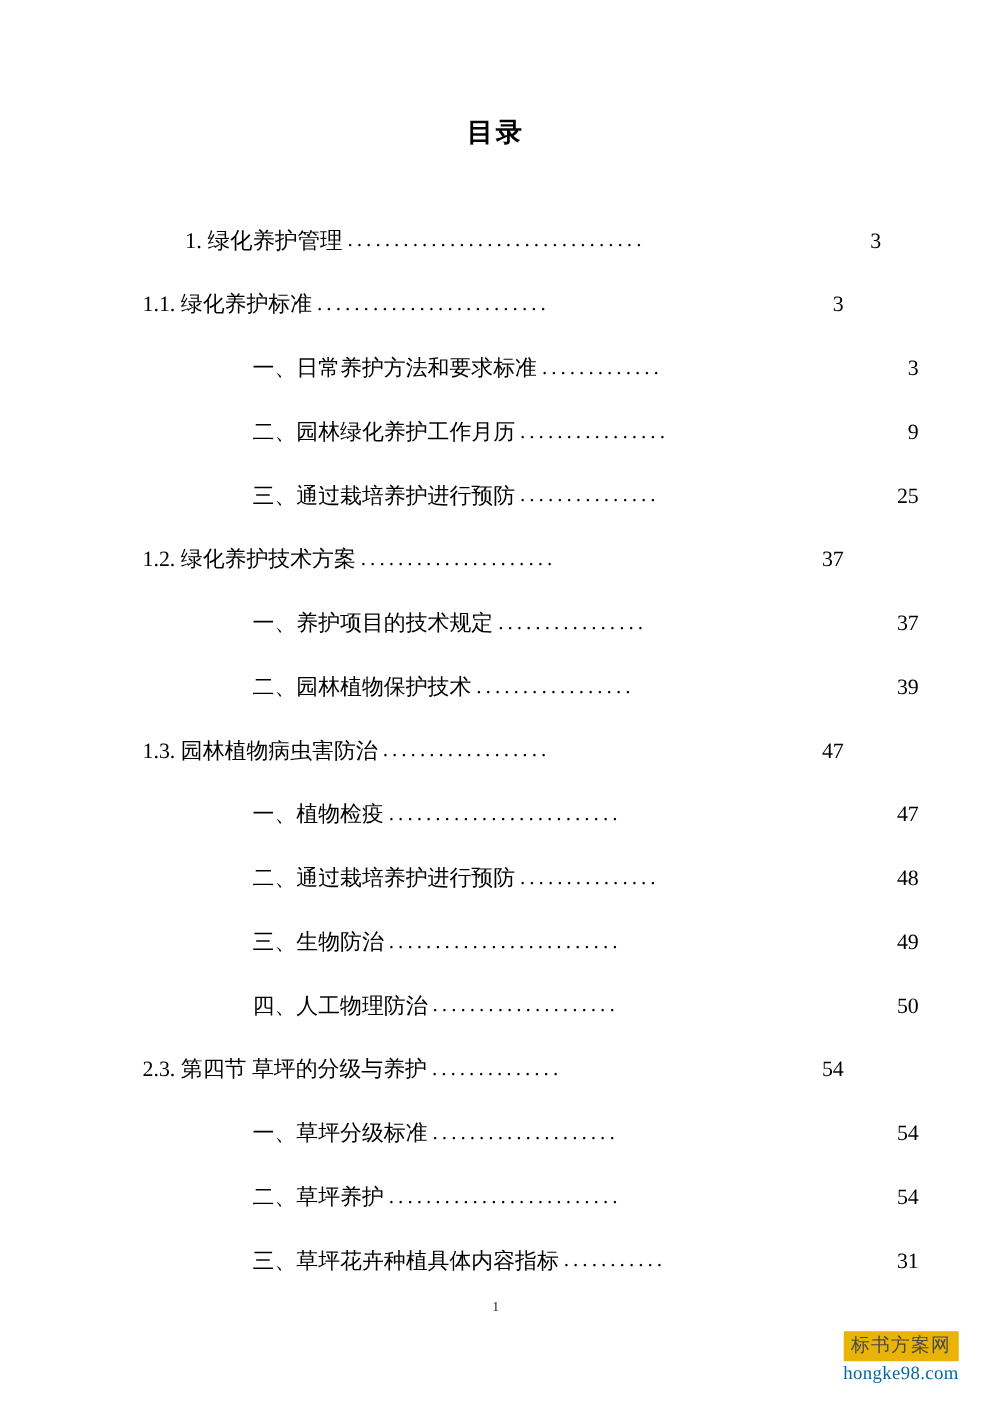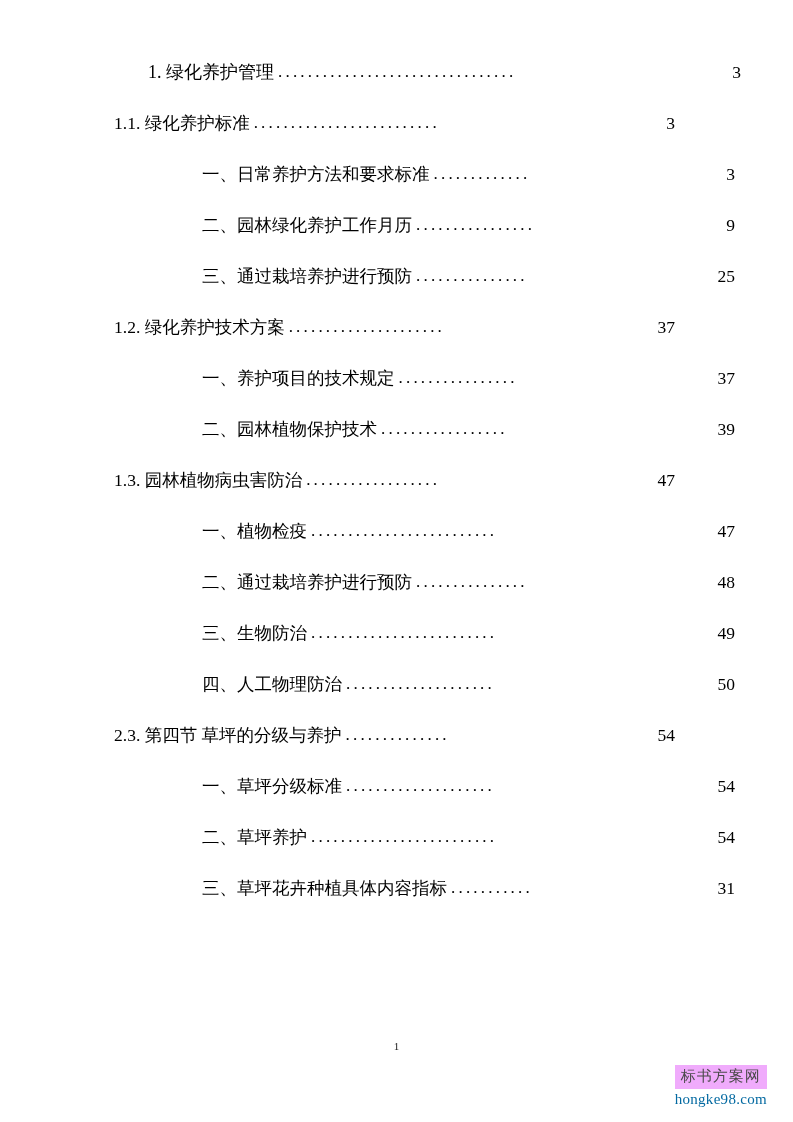--- a/index.html
+++ b/index.html
@@ -56,21 +56,21 @@
     color: #000;
     position: relative;
     top: -1px;
   }
   .toc-entry .page-num {
     white-space: nowrap;
     padding-left: 7px;
     text-align: right;
   }
   
-  .lvl1 { padding-left: 148px; padding-right: 52px; }
+  .lvl1 { padding-left: 148px; padding-right: 88px; }
   .lvl2 { padding-left: 114px; padding-right: 118px; }
   .lvl3 { padding-left: 202px; padding-right: 58px; }
 
   .lvl1 .label { font-size: 18px; }
   .lvl2 .label { font-size: 17.5px; }
   .lvl3 .label { font-size: 17.5px; }
 
   .page-number {
     position: absolute;
     left: 0;
@@ -82,21 +82,21 @@
     color: #222;
   }
   .watermark {
     position: absolute;
     right: 26px;
     bottom: 14px;
     text-align: center;
     user-select: none;
   }
   .watermark .wm-box {
-    background: #f0abfc;
+    background: #eab308;
     color: #4a4a4a;
     font-family: "Liberation Serif", serif;
     font-size: 15px;
     letter-spacing: 1px;
     padding: 2px 6px 3px 6px;
     display: inline-block;
   }
   .watermark .wm-url {
     display: block;
     margin-top: 2px;
@@ -104,20 +104,21 @@
     font-family: "Liberation Serif", serif;
     font-size: 15px;
     letter-spacing: 0.3px;
   }
 </style>
 </head>
 <body>
 
 <div class="page">
 
+  <h1 class="doc-title">目录</h1>
 
   <ul class="toc" id="toc-list">
       <li class="toc-entry lvl1">
         <span class="label">1. 绿化养护管理</span>
         <span class="leader">................................</span>
         <span class="page-num">3</span>
       </li>
       <li class="toc-entry lvl2">
         <span class="label">1.1.  绿化养护标准</span>
         <span class="leader">.........................</span>

